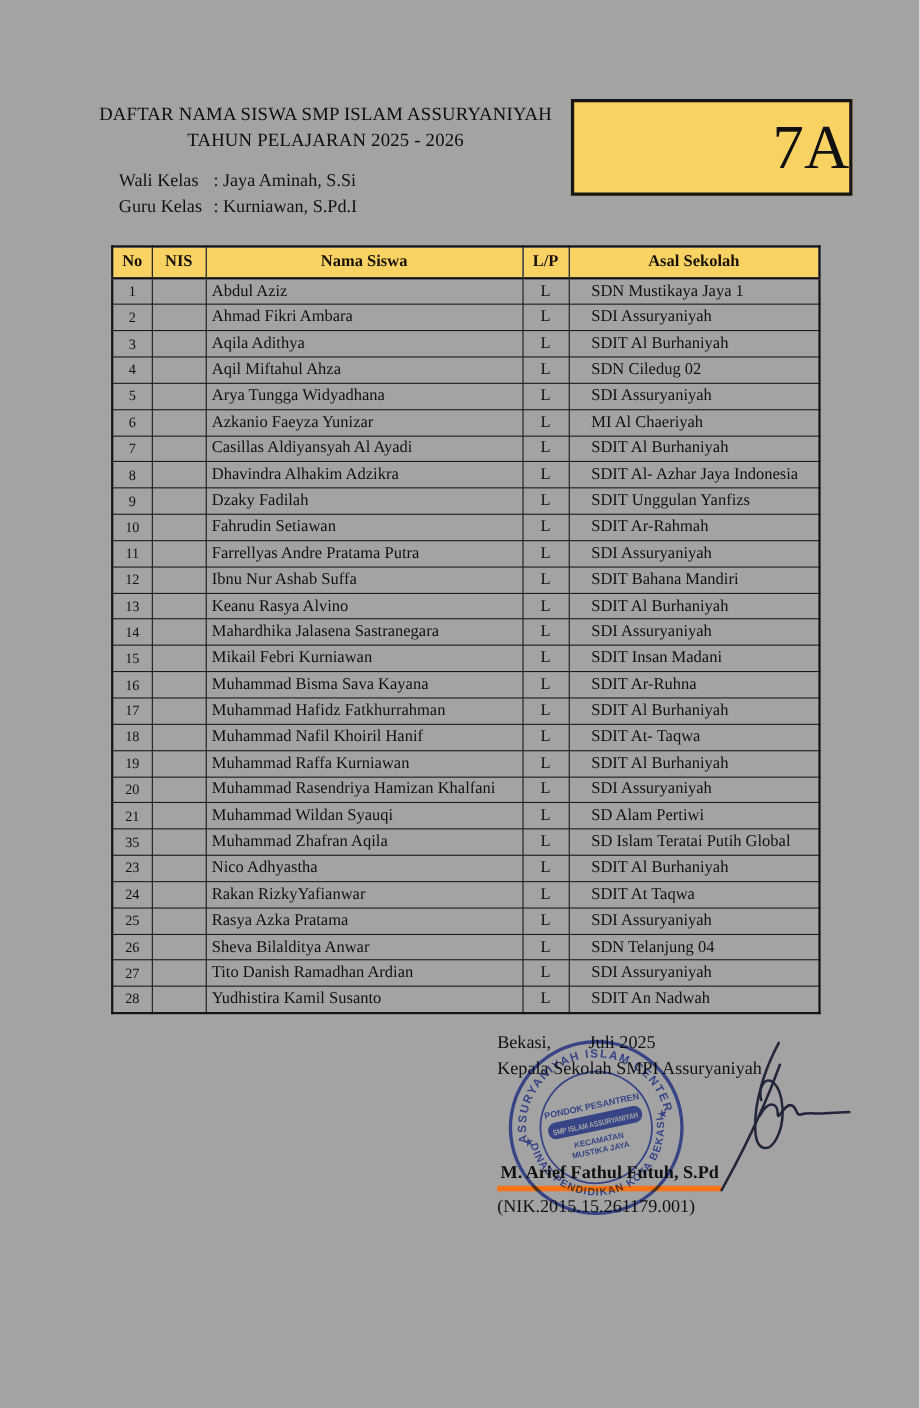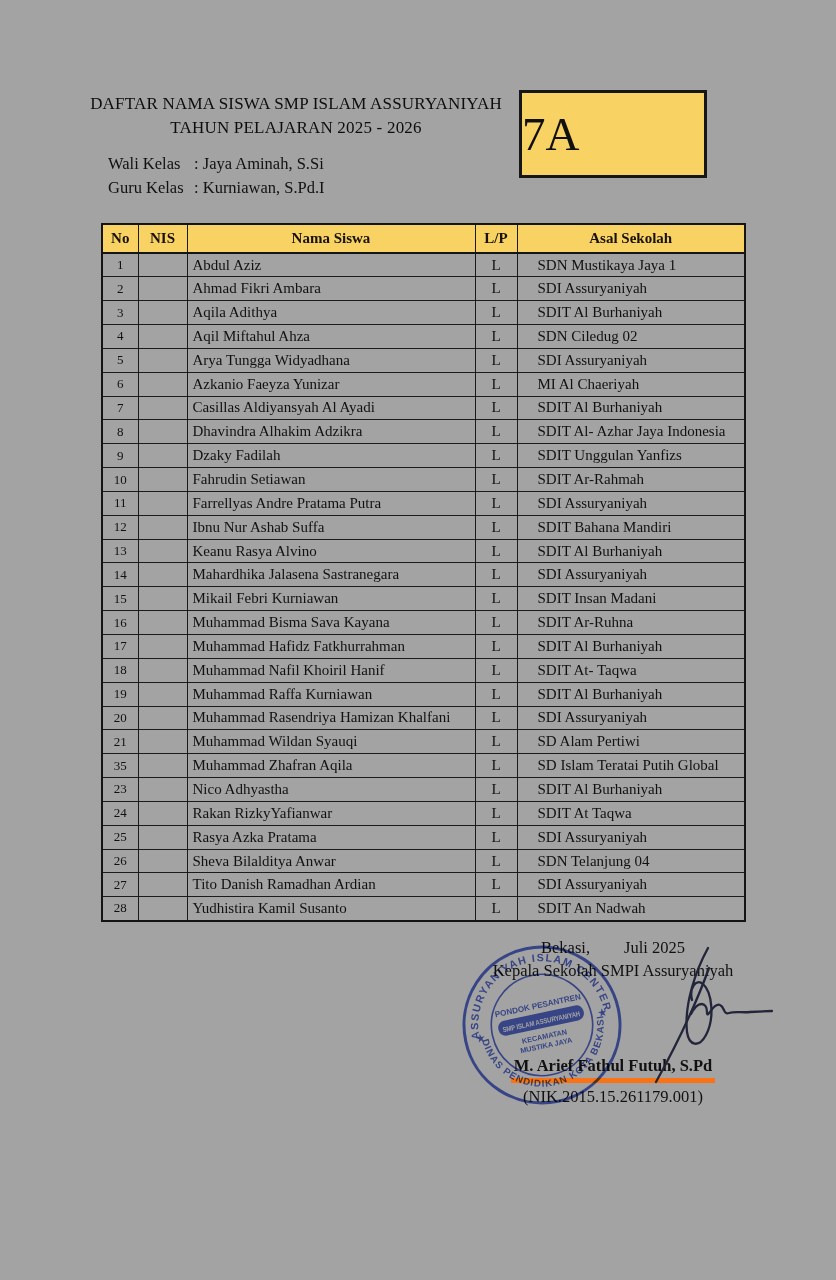--- a/index.html
+++ b/index.html
@@ -10,24 +10,24 @@
     overflow:hidden;
   }
 
   
   .title-block {
     position:absolute; left:40px; top:92px; width:512px;
     text-align:center; font-size:17px; line-height:24px; color:#0d0d0d;
     letter-spacing:.2px;
   }
   .class-badge {
-    position:absolute; left:519px; top:90px; width:188px; height:88px;
+    position:absolute; left:519px; top:90px; width:256px; height:88px;
     background:#F8D263; border:3px solid #161616;
-    display:flex; align-items:center; justify-content:flex-start;
-    font-size:47px; color:#101010;
+    display:flex; align-items:center; justify-content:flex-end;
+    font-size:57px; color:#101010;
   }
   .info-block {
     position:absolute; left:108px; top:152px; font-size:16.5px; line-height:24px;
   }
   .info-row { display:flex; }
   .info-label { width:86px; display:inline-block; }
 
   
   .table-wrap { position:absolute; left:101px; top:223px; }
   table {
@@ -42,21 +42,21 @@
   tbody td { height:23.85px; font-size:15px; vertical-align:middle; }
   td.col-no  { text-align:center; font-size:13px; }
   td.col-nis { }
   td.col-nama { padding-left:5px; }
   td.col-lp  { text-align:center; }
   td.col-asal{ padding-left:20px; }
 
   
   .footer-block {
     position:absolute; left:452px; top:936px; width:322px;
-    text-align:center; font-size:16.5px; line-height:23px; z-index:1;
+    font-size:16.5px; line-height:23px; z-index:1;
   }
   .place-date span { display:inline-block; }
   .place-date .gap { width:34px; }
   .sig-space { height:72px; }
   .head-name {
     font-weight:bold; display:inline-block; border-bottom:5px solid #f97316;
     padding:0 3px 1px 3px;
   }
   .head-nik { margin-top:2px; }
 

